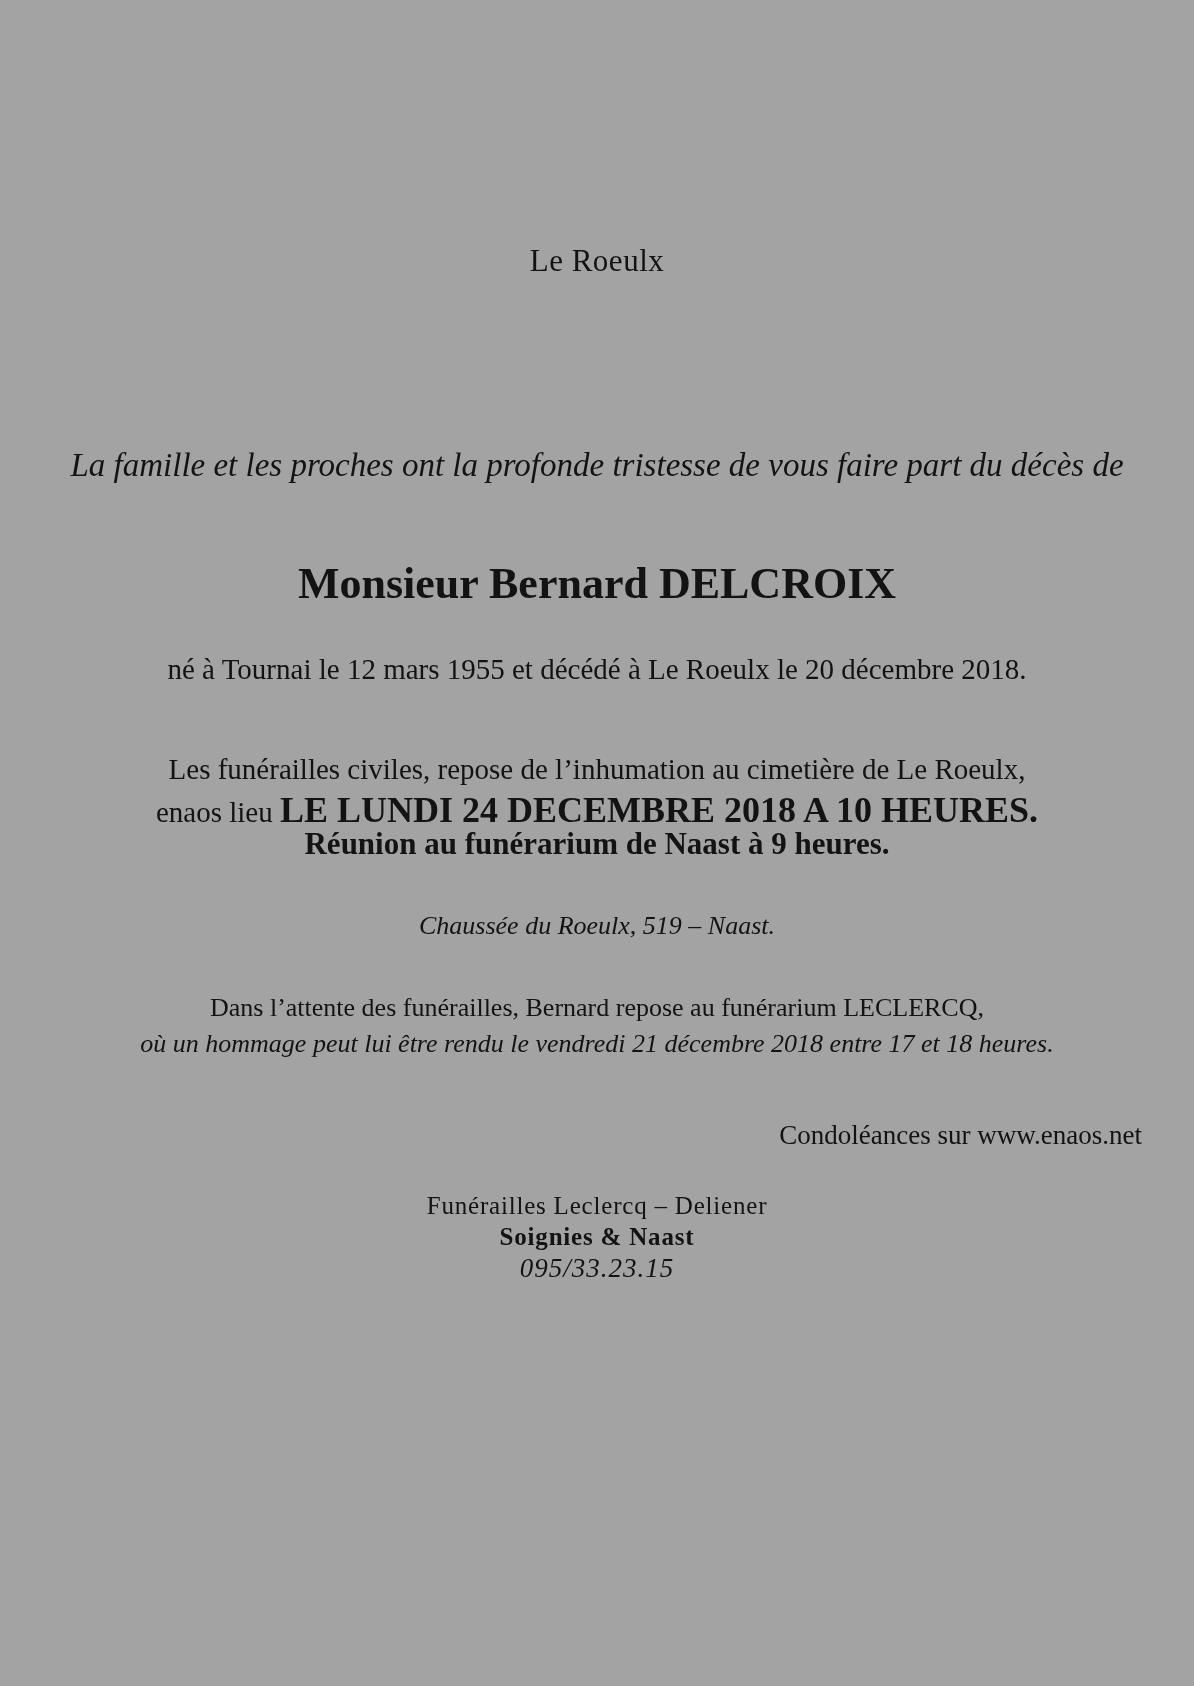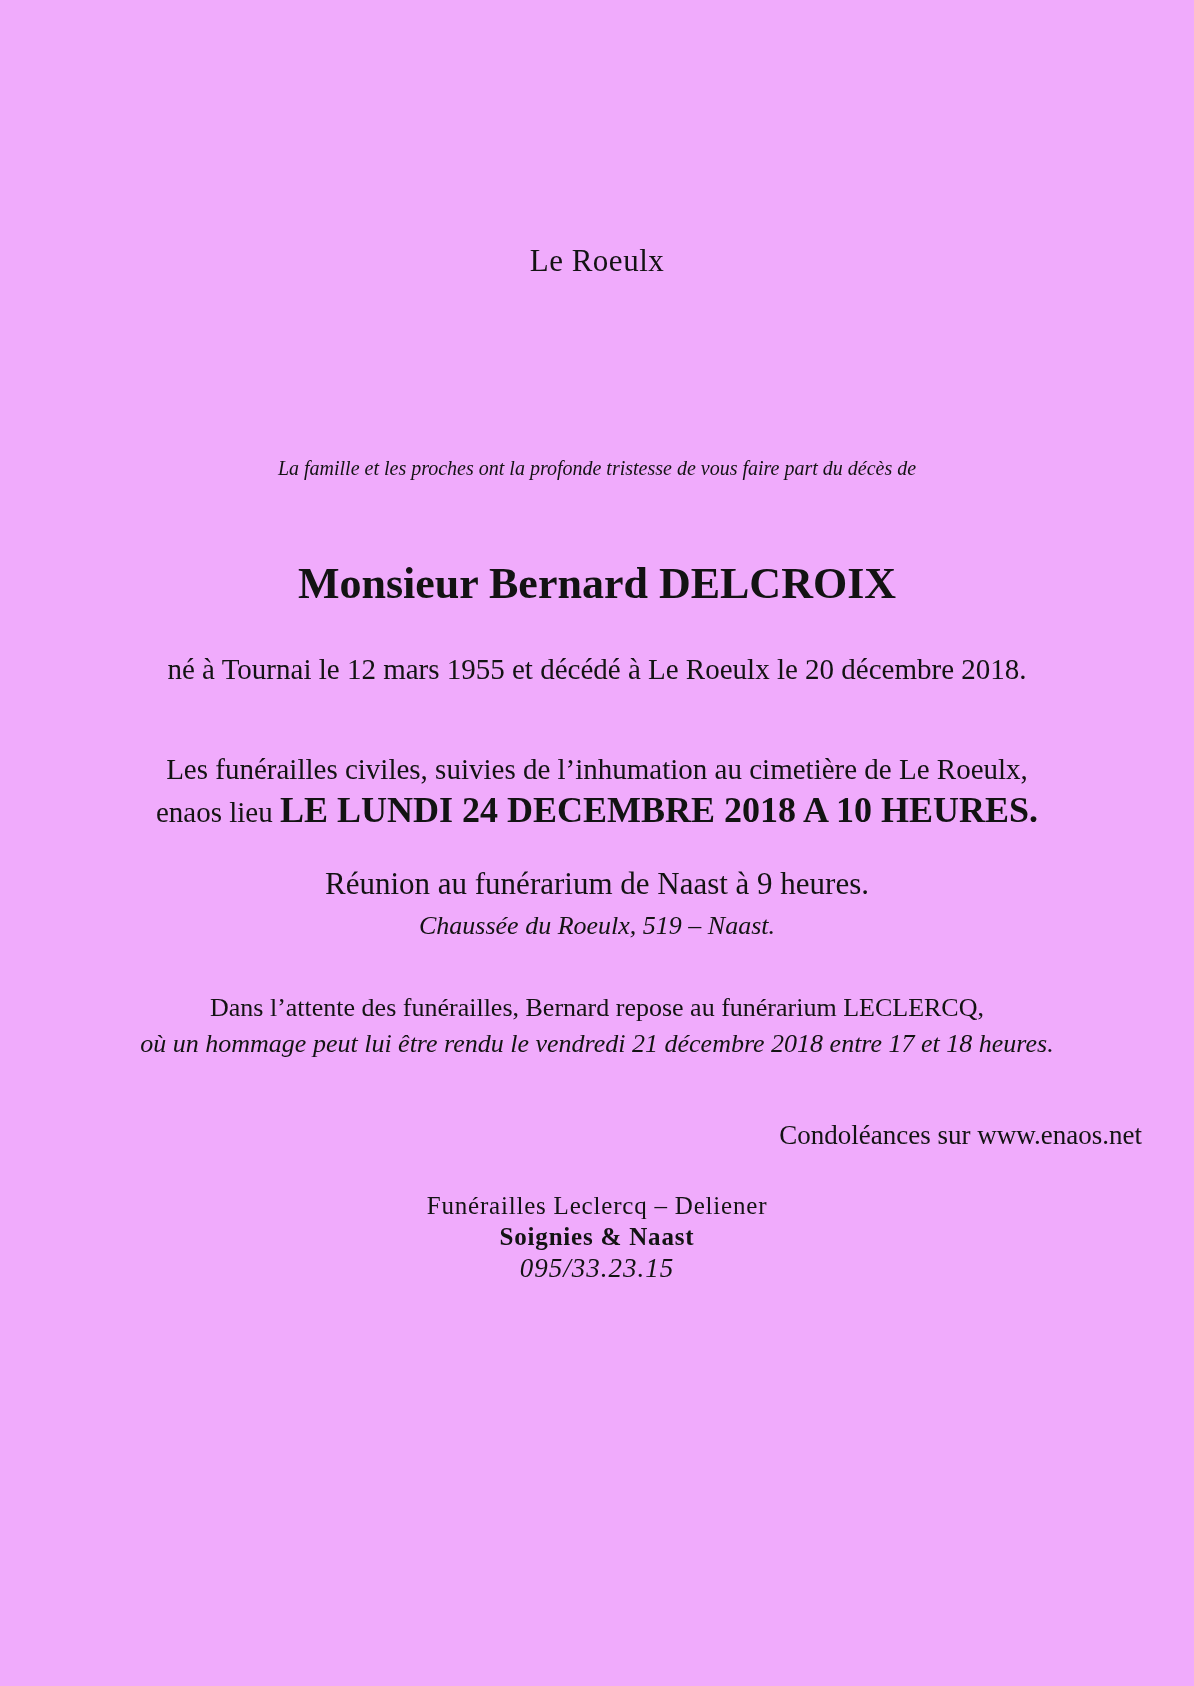--- a/index.html
+++ b/index.html
@@ -8,37 +8,37 @@
       width: 1194px;
       height: 1686px;
       position: relative;
       font-family: "Liberation Serif", "DejaVu Serif", serif;
       color: #131313;
       overflow: hidden;
     }
     .page {
       position: absolute;
       inset: 0;
-      background: #f0abfc;
+      background: #a3a3a3;
     }
     .line {
       position: absolute;
       left: 0;
       width: 100%;
       text-align: center;
       white-space: nowrap;
     }
     .city        { top: 243px; font-size: 31px; letter-spacing: 0.5px; }
-    .intro       { top: 447px; font-size: 20px; font-style: italic; margin-top: 10px; }
+    .intro       { top: 447px; font-size: 33px; font-style: italic; }
     .name        { top: 558px; font-size: 44px; font-weight: bold; }
     .birthdeath  { top: 653px; font-size: 29px; }
     .funeral1    { top: 753px; font-size: 29px; }
     .funeral2    { top: 789px; font-size: 29px; }
     .funeral2 .emph { font-size: 36px; font-weight: bold; }
-    .meeting     { top: 866px; font-size: 31px; font-weight: normal; }
+    .meeting     { top: 826px; font-size: 31px; font-weight: bold; }
     .meetaddr    { top: 911px; font-size: 26px; font-style: italic; }
     .repose1     { top: 993px; font-size: 26px; }
     .repose2     { top: 1029px; font-size: 26px; font-style: italic; }
     .condolences {
       top: 1120px;
       left: auto;
       right: 52px;
       width: auto;
       font-size: 27px;
       text-align: right;
@@ -53,21 +53,21 @@
 <div class="page">
 
   <div class="line city">Le Roeulx</div>
 
   <div class="line intro">La famille et les proches ont la profonde tristesse de vous faire part du décès de</div>
 
   <div class="line name">Monsieur Bernard DELCROIX</div>
 
   <div class="line birthdeath">né à Tournai le 12 mars 1955 et décédé à Le Roeulx le 20 décembre 2018.</div>
 
-  <div class="line funeral1">Les funérailles civiles, suivies de l’inhumation au cimetière de Le Roeulx,</div>
+  <div class="line funeral1">Les funérailles civiles, repose de l’inhumation au cimetière de Le Roeulx,</div>
 
   <div class="line funeral2"><span>enaos lieu </span><span class="emph">LE LUNDI 24 DECEMBRE 2018 A 10 HEURES.</span></div>
 
   <div class="line meeting">Réunion au funérarium de Naast à 9 heures.</div>
 
   <div class="line meetaddr">Chaussée du Roeulx, 519 – Naast.</div>
 
   <div class="line repose1">Dans l’attente des funérailles, Bernard repose au funérarium LECLERCQ,</div>
 
   <div class="line repose2">où un hommage peut lui être rendu le vendredi 21 décembre 2018 entre 17 et 18 heures.</div>

